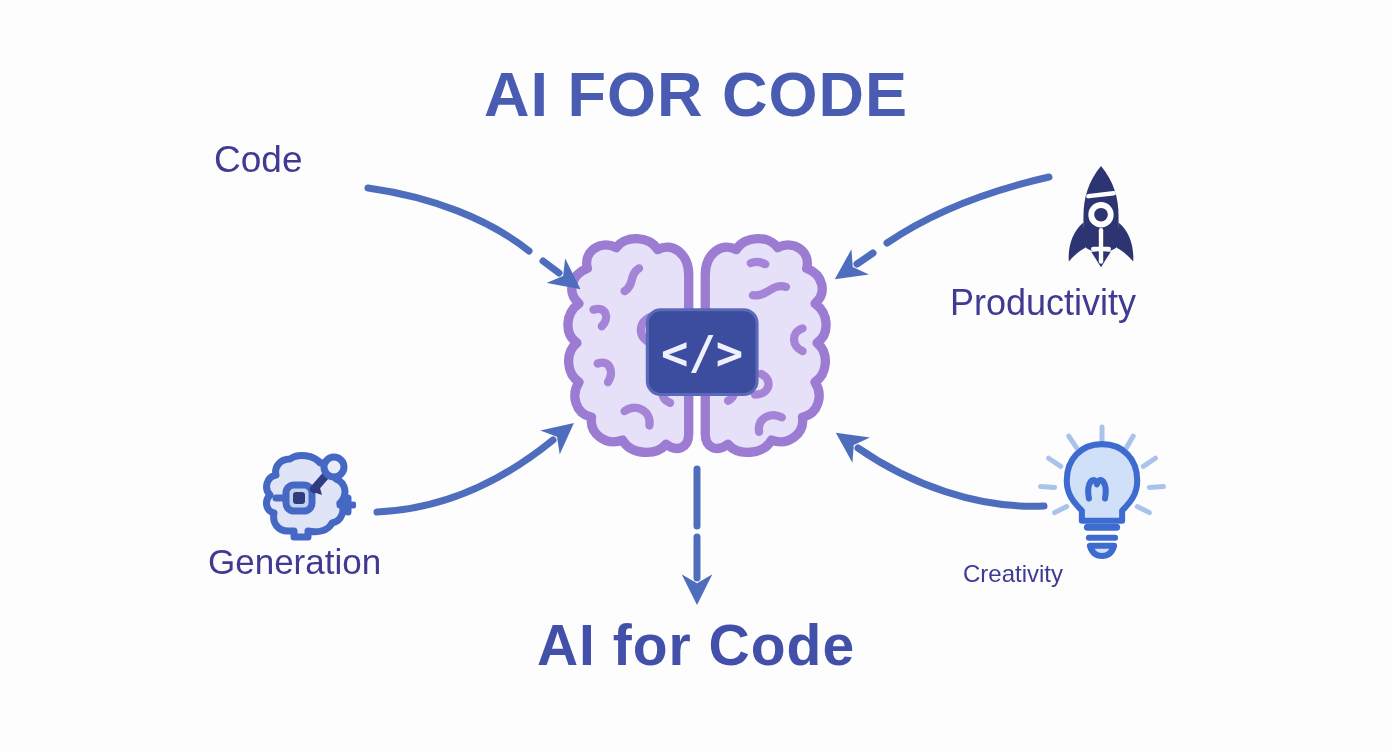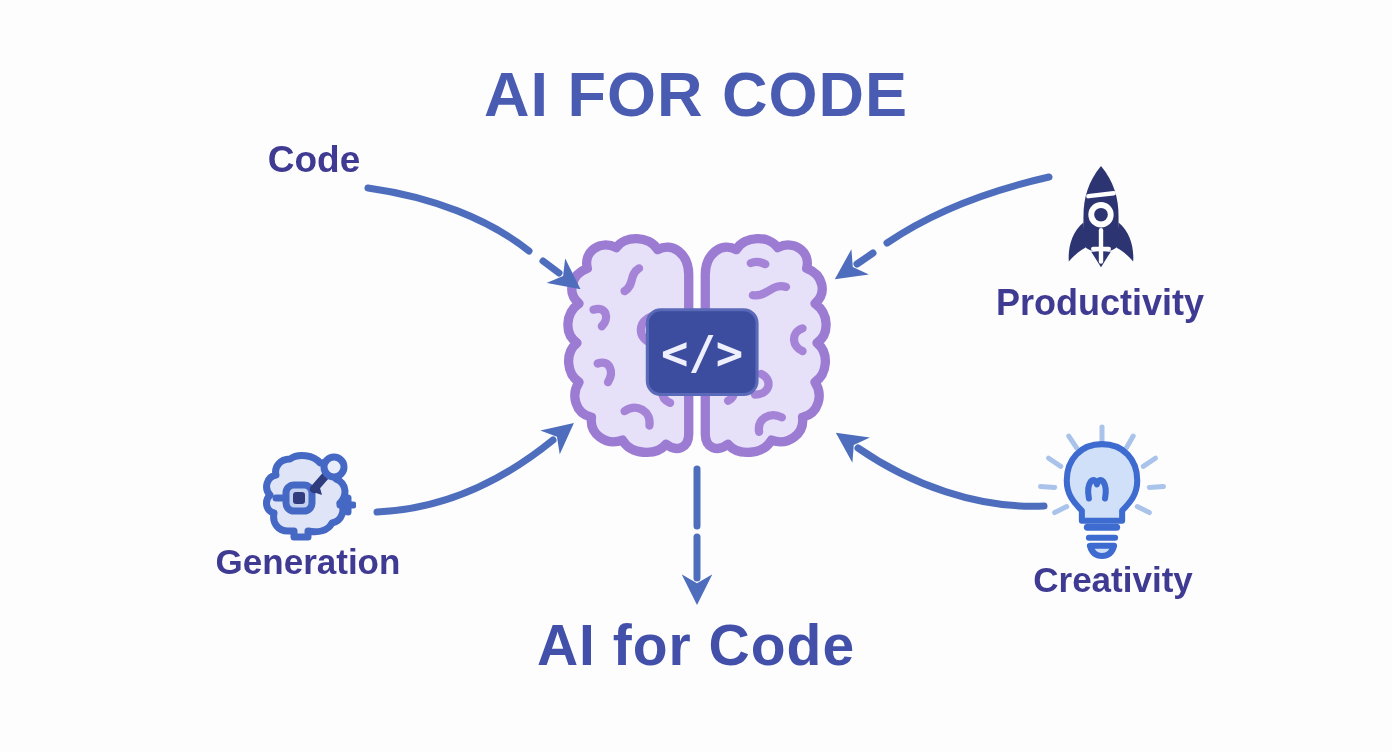--- a/index.html
+++ b/index.html
@@ -9,25 +9,25 @@
     --rocket:#2c3572; --gen-stroke:#4468c4; --gen-fill:#dfe5f7; --gen-inner:#c3d0ef; --gen-dark:#2f3c7e;
     --bulb-stroke:#3e6bd0; --bulb-fill:#cfe0f8; --ray-light:#aac3ea;
   }
   html,body{margin:0;padding:0;}
   .canvas{position:relative;width:1392px;height:752px;background:var(--background);
     overflow:hidden;font-family:"Liberation Sans",sans-serif;}
   .title{position:absolute;left:0;top:58px;width:100%;text-align:center;
     font-size:63px;font-weight:bold;color:var(--title);letter-spacing:1px;}
   .result{position:absolute;left:0;top:612px;width:100%;text-align:center;
     font-size:57px;font-weight:bold;color:var(--result);letter-spacing:1px;}
-  .node-label{position:absolute;font-weight:bold;color:var(--label);text-align:center;}
+  .node-label{position:absolute;font-weight:normal;color:var(--label);}
   .lbl-code{left:214px;top:139px;width:200px;font-size:37px;}
   .lbl-productivity{left:950px;top:282px;width:300px;font-size:36px;}
   .lbl-generation{left:208px;top:542px;width:200px;font-size:35px;}
-  .lbl-creativity{left:963px;top:560px;width:300px;font-size:35px;}
+  .lbl-creativity{left:963px;top:560px;width:300px;font-size:24px;}
   .abs{position:absolute;}
   svg{display:block;}
   .arrow{stroke:var(--arrow);stroke-width:7;fill:none;stroke-linecap:round;}
   .ah{fill:var(--arrow);}
   .b-outline{fill:var(--brain-fill);stroke:var(--brain-stroke);stroke-width:9;stroke-linejoin:round;}
   .b-detail{fill:none;stroke:var(--brain-detail);stroke-width:8;stroke-linecap:round;}
   .code-block{fill:var(--code-block-fill);stroke:var(--code-block-edge);stroke-width:3;}
   .code-text{fill:var(--code-block-text);font-family:"DejaVu Sans Mono",monospace;
     font-weight:bold;font-size:44px;}
   .rk{fill:var(--rocket);}

